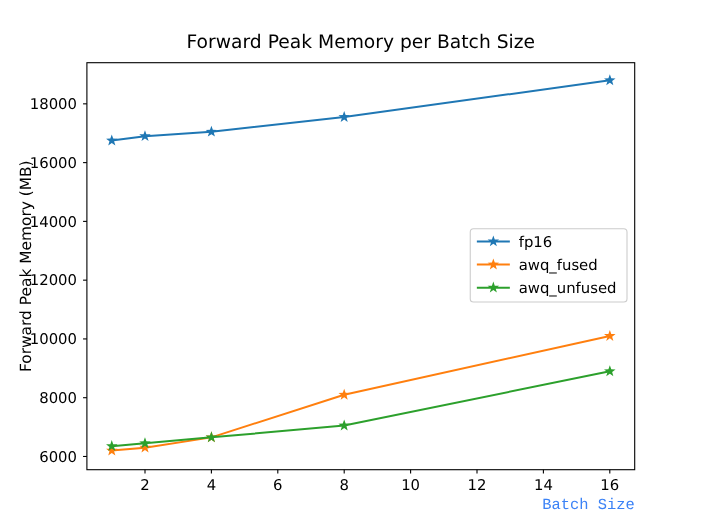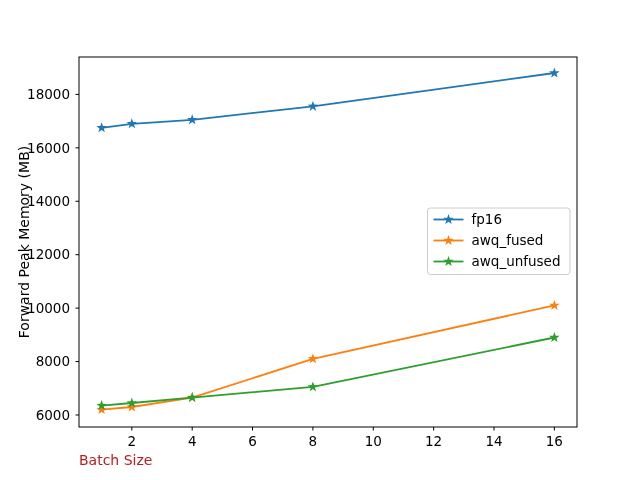--- a/index.html
+++ b/index.html
@@ -1,21 +1,21 @@
 <!DOCTYPE html>
 <html><head>
 <meta charset="utf-8">
 <style>
   html,body{margin:0;padding:0;background:#fff;}
   body{width:640px;height:480px;font-family:"DejaVu Sans",sans-serif;}
   .fig{position:relative;width:640px;height:480px;background:#ffffff;overflow:hidden;}
   .title{position:absolute;left:79px;top:31px;width:498px;text-align:center;
          font-size:17px;line-height:17px;color:#000;}
-  .xlabel{position:absolute;left:79px;top:453px;width:498px;text-align:left;
-          font-size:14px;line-height:14px;color:#b91c1c;}
+  .xlabel{position:absolute;left:79px;top:453px;width:498px;text-align:right;
+          font-size:14px;line-height:14px;color:#3b82f6;font-family:Liberation Mono, monospace;}
   .ylabel{position:absolute;left:24px;top:242px;font-size:14px;line-height:14px;color:#000;
           white-space:nowrap;transform:translate(-50%,-50%) rotate(-90deg);}
   svg{position:absolute;left:0;top:0;}
   svg text{font-family:"DejaVu Sans",sans-serif;font-size:13.5px;fill:#000;}
 </style>
 </head>
 <body>
 
 <div class="fig">
   <svg id="plot" width="640" height="480">
@@ -74,15 +74,16 @@
         <path d="M448.5 214.0L449.8 217.7L453.7 217.8L450.6 220.2L451.7 223.9L448.5 221.7L445.3 223.9L446.4 220.2L443.3 217.8L447.2 217.7Z" fill="#1f77b4"></path>
         <text x="471.5" y="224.3">fp16</text>
         <line x1="433.5" y1="240.5" x2="463.5" y2="240.5" stroke="#ff7f0e" stroke-width="1.8"></line>
         <path d="M448.5 235.0L449.8 238.7L453.7 238.8L450.6 241.2L451.7 244.9L448.5 242.7L445.3 244.9L446.4 241.2L443.3 238.8L447.2 238.7Z" fill="#ff7f0e"></path>
         <text x="471.5" y="245.3">awq_fused</text>
         <line x1="433.5" y1="261.5" x2="463.5" y2="261.5" stroke="#2ca02c" stroke-width="1.8"></line>
         <path d="M448.5 256.0L449.8 259.7L453.7 259.8L450.6 262.2L451.7 265.9L448.5 263.7L445.3 265.9L446.4 262.2L443.3 259.8L447.2 259.7Z" fill="#2ca02c"></path>
         <text x="471.5" y="266.3">awq_unfused</text>
       </g>
     </svg>
+  <div class="title">Forward Peak Memory per Batch Size</div>
   <div class="xlabel">Batch Size</div>
   <div class="ylabel">Forward Peak Memory (MB)</div>
 </div>
 
 </body></html>

